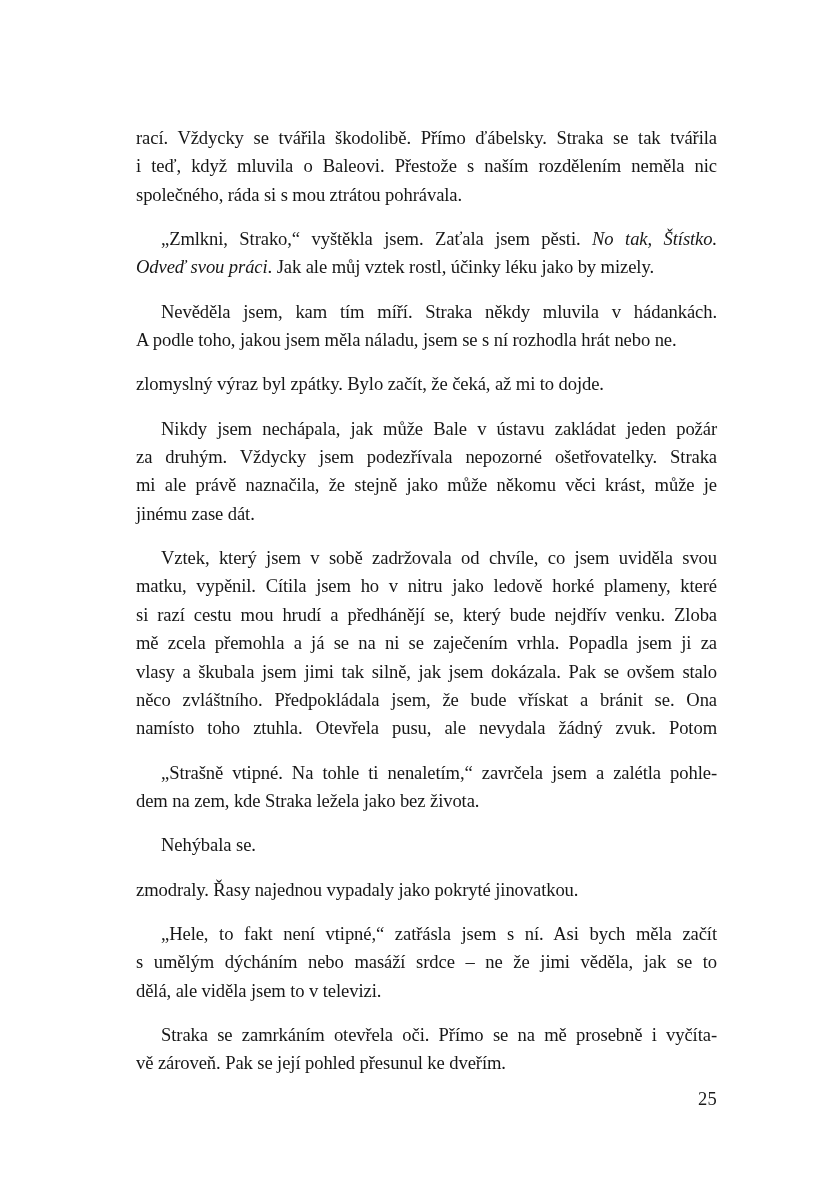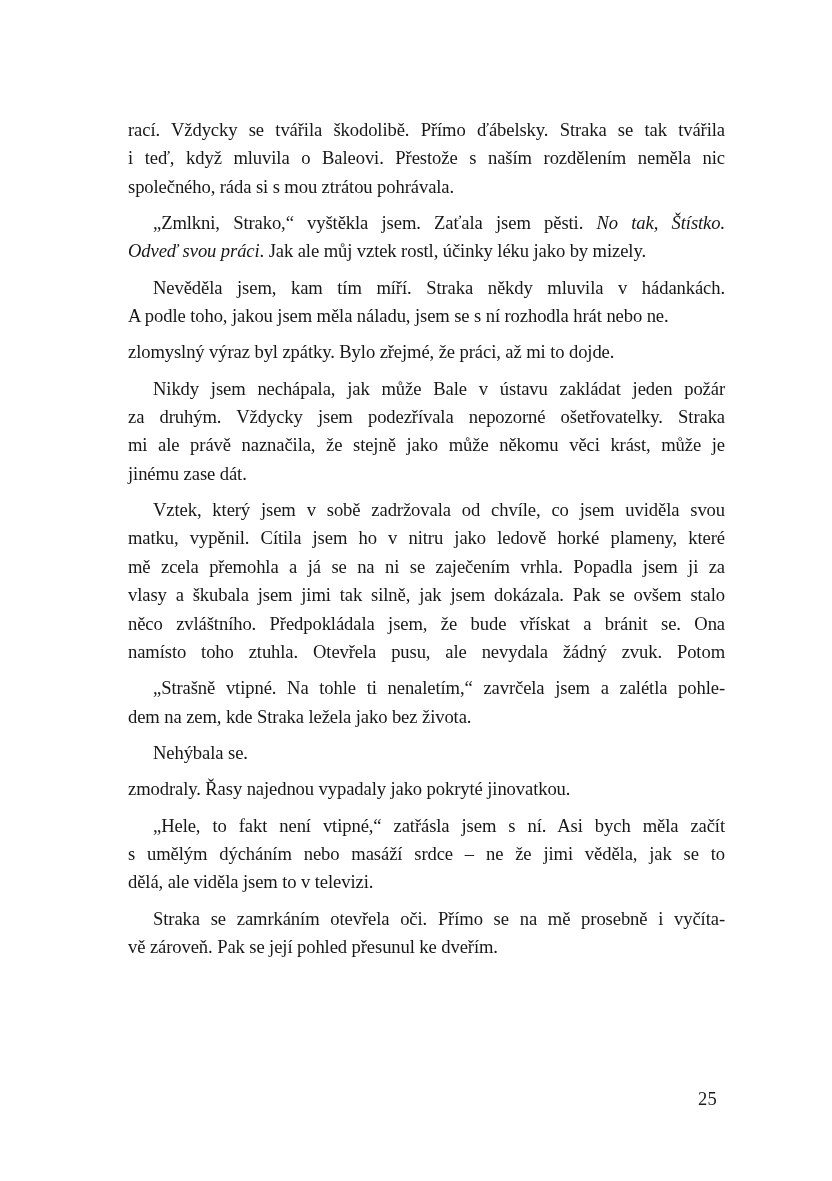--- a/index.html
+++ b/index.html
@@ -20,21 +20,21 @@
     position: absolute;
     left: 120px;
     top: 108px;
     width: 613px;
     font-size: 18.6px;
     line-height: 28.35px;
     letter-spacing: -0.1px;
     hyphens: none;
   }
   .paragraph {
-    margin: 8px;
+    margin: 16px;
     padding: 0;
   }
   .line {
     text-align: justify;
     text-align-last: justify;
     -moz-text-align-last: justify;
     white-space: normal;
   }
   .line.last {
     text-align-last: left;
@@ -70,31 +70,32 @@
       </div>
       <div class="paragraph">
         <div class="line indent"><span>„Zmlkni, Strako,“ vyštěkla jsem. Zaťala jsem pěsti. </span><em>No tak, Štístko.</em></div>
         <div class="line last"><em>Odveď svou práci</em><span>. Jak ale můj vztek rostl, účinky léku jako by mizely.</span></div>
       </div>
       <div class="paragraph">
         <div class="line indent"><span>Nevěděla jsem, kam tím míří. Straka někdy mluvila v hádankách.</span></div>
         <div class="line last"><span>A podle toho, jakou jsem měla náladu, jsem se s ní rozhodla hrát nebo ne.</span></div>
       </div>
       <div class="paragraph">
-        <div class="line last"><span>zlomyslný výraz byl zpátky. Bylo zřejmé, že práci, až mi to dojde.</span></div>
+        <div class="line last"><span>zlomyslný výraz byl zpátky. Bylo začít, že čeká, až mi to dojde.</span></div>
       </div>
       <div class="paragraph">
         <div class="line indent"><span>Nikdy jsem nechápala, jak může Bale v ústavu zakládat jeden požár</span></div>
         <div class="line"><span>za druhým. Vždycky jsem podezřívala nepozorné ošetřovatelky. Straka</span></div>
         <div class="line"><span>mi ale právě naznačila, že stejně jako může někomu věci krást, může je</span></div>
         <div class="line last"><span>jinému zase dát.</span></div>
       </div>
       <div class="paragraph">
         <div class="line indent"><span>Vztek, který jsem v sobě zadržovala od chvíle, co jsem uviděla svou</span></div>
         <div class="line"><span>matku, vypěnil. Cítila jsem ho v nitru jako ledově horké plameny, které</span></div>
+        <div class="line"><span>si razí cestu mou hrudí a předhánějí se, který bude nejdřív venku. Zloba</span></div>
         <div class="line"><span>mě zcela přemohla a já se na ni se zaječením vrhla. Popadla jsem ji za</span></div>
         <div class="line"><span>vlasy a škubala jsem jimi tak silně, jak jsem dokázala. Pak se ovšem stalo</span></div>
         <div class="line"><span>něco zvláštního. Předpokládala jsem, že bude vřískat a bránit se. Ona</span></div>
         <div class="line"><span>namísto toho ztuhla. Otevřela pusu, ale nevydala žádný zvuk. Potom</span></div>
       </div>
       <div class="paragraph">
         <div class="line indent"><span>„Strašně vtipné. Na tohle ti nenaletím,“ zavrčela jsem a zalétla pohle-</span></div>
         <div class="line last"><span>dem na zem, kde Straka ležela jako bez života.</span></div>
       </div>
       <div class="paragraph">

